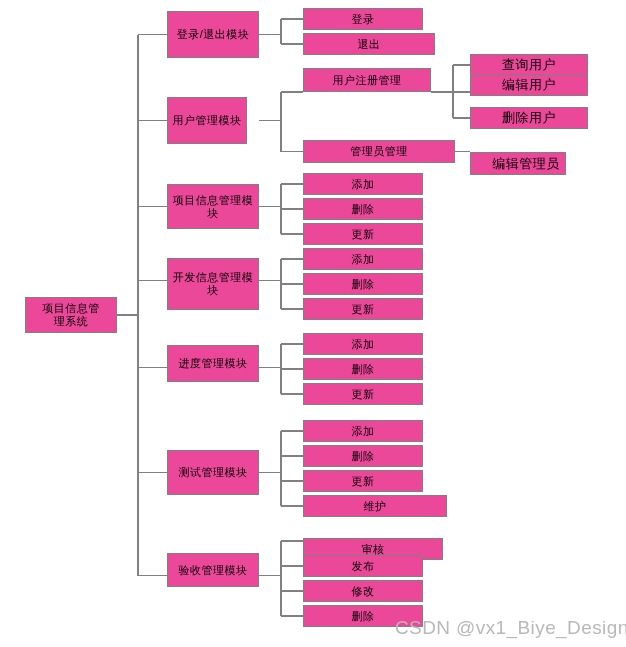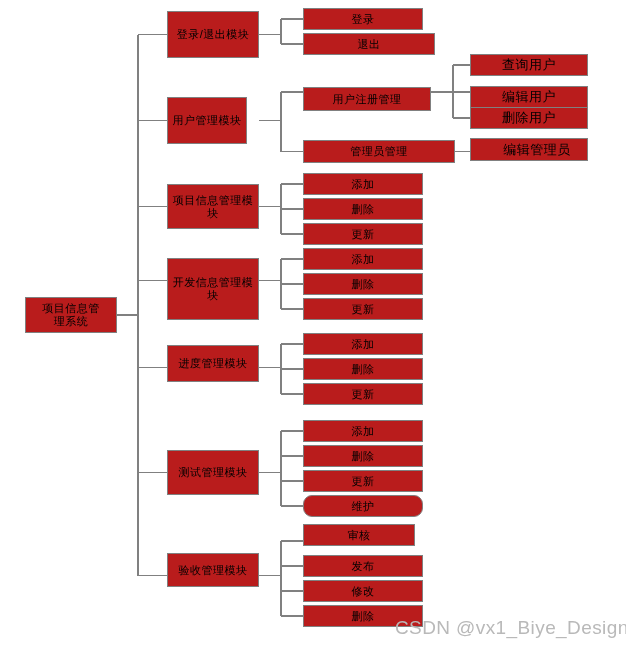--- a/index.html
+++ b/index.html
@@ -21,21 +21,21 @@
     position: absolute;
     left: 0;
     top: 0;
     width: 626px;
     height: 647px;
   }
   .node {
     position: absolute;
     box-sizing: border-box;
     border: 1px solid #808080;
-    background: #b91c1c;
+    background: #ec4899;
     color: #000000;
     display: flex;
     align-items: center;
     justify-content: center;
     text-align: center;
     line-height: 1.18;
     letter-spacing: 0.5px;
     z-index: 3;
   }
   .node.root {
@@ -120,43 +120,43 @@
       <line x1="281" y1="566" x2="303" y2="566" stroke="#808080" stroke-width="1.4" shape-rendering="crispEdges"></line>
       <line x1="281" y1="591" x2="303" y2="591" stroke="#808080" stroke-width="1.4" shape-rendering="crispEdges"></line>
       <line x1="281" y1="616" x2="303" y2="616" stroke="#808080" stroke-width="1.4" shape-rendering="crispEdges"></line>
     </svg>
   <div id="nodes">
       <div class="node root" style="left: 25px; top: 297px; width: 92px; height: 36px;">项目信息管理系统</div>
       <div class="node level1" style="left: 167px; top: 11px; width: 92px; height: 47px;">登录/退出模块</div>
       <div class="node leaf" style="left: 303px; top: 8px; width: 120px; height: 22px;">登录</div>
       <div class="node leaf" style="left: 303px; top: 33px; width: 132px; height: 22px;">退出</div>
       <div class="node level1" style="left: 167px; top: 97px; width: 80px; height: 47px;">用户管理模块</div>
-      <div class="node level2" style="left: 303px; top: 87px; width: 128px; height: 24px;">用户注册管理</div>
+      <div class="node level2" style="left: 303px; top: 68px; width: 128px; height: 24px;">用户注册管理</div>
       <div class="node level3" style="left: 470px; top: 54px; width: 118px; height: 22px;">查询用户</div>
-      <div class="node level3" style="left: 470px; top: 86px; width: 118px; height: 22px;">编辑用户</div>
+      <div class="node level3" style="left: 470px; top: 74px; width: 118px; height: 22px;">编辑用户</div>
       <div class="node level3" style="left: 470px; top: 107px; width: 118px; height: 22px;">删除用户</div>
       <div class="node level2" style="left: 303px; top: 140px; width: 152px; height: 23px;">管理员管理</div>
-      <div class="node level3" style="left: 470px; top: 138px; width: 118px; height: 23px; padding-left: 16px;">编辑管理员</div>
+      <div class="node level3" style="left: 470px; top: 152px; width: 96px; height: 23px; padding-left: 16px;">编辑管理员</div>
       <div class="node level1" style="left: 167px; top: 184px; width: 92px; height: 45px;">项目信息管理模块</div>
       <div class="node leaf" style="left: 303px; top: 173px; width: 120px; height: 22px;">添加</div>
       <div class="node leaf" style="left: 303px; top: 198px; width: 120px; height: 22px;">删除</div>
       <div class="node leaf" style="left: 303px; top: 223px; width: 120px; height: 22px;">更新</div>
-      <div class="node level1" style="left: 167px; top: 258px; width: 92px; height: 62px;">开发信息管理模块</div>
+      <div class="node level1" style="left: 167px; top: 258px; width: 92px; height: 52px;">开发信息管理模块</div>
       <div class="node leaf" style="left: 303px; top: 248px; width: 120px; height: 22px;">添加</div>
       <div class="node leaf" style="left: 303px; top: 273px; width: 120px; height: 22px;">删除</div>
       <div class="node leaf" style="left: 303px; top: 298px; width: 120px; height: 22px;">更新</div>
       <div class="node level1" style="left: 167px; top: 345px; width: 92px; height: 37px;">进度管理模块</div>
       <div class="node leaf" style="left: 303px; top: 333px; width: 120px; height: 22px;">添加</div>
       <div class="node leaf" style="left: 303px; top: 358px; width: 120px; height: 22px;">删除</div>
       <div class="node leaf" style="left: 303px; top: 383px; width: 120px; height: 22px;">更新</div>
       <div class="node level1" style="left: 167px; top: 450px; width: 92px; height: 45px;">测试管理模块</div>
       <div class="node leaf" style="left: 303px; top: 420px; width: 120px; height: 22px;">添加</div>
       <div class="node leaf" style="left: 303px; top: 445px; width: 120px; height: 22px;">删除</div>
       <div class="node leaf" style="left: 303px; top: 470px; width: 120px; height: 22px;">更新</div>
-      <div class="node leaf" style="left: 303px; top: 495px; width: 120px; height: 22px; border-radius: 9px;">维护</div>
+      <div class="node leaf" style="left: 303px; top: 495px; width: 144px; height: 22px;">维护</div>
       <div class="node level1" style="left: 167px; top: 553px; width: 92px; height: 34px;">验收管理模块</div>
-      <div class="node leaf" style="left: 303px; top: 524px; width: 112px; height: 22px;">审核</div>
+      <div class="node leaf" style="left: 303px; top: 538px; width: 140px; height: 22px;">审核</div>
       <div class="node leaf" style="left: 303px; top: 555px; width: 120px; height: 22px;">发布</div>
       <div class="node leaf" style="left: 303px; top: 580px; width: 120px; height: 22px;">修改</div>
       <div class="node leaf" style="left: 303px; top: 605px; width: 120px; height: 22px;">删除</div>
     </div>
   <div class="watermark" style="left: 395px; top: 617px; color: rgb(185, 185, 185);">CSDN @vx1_Biye_Design</div>
 </div>
 
 </body></html>

